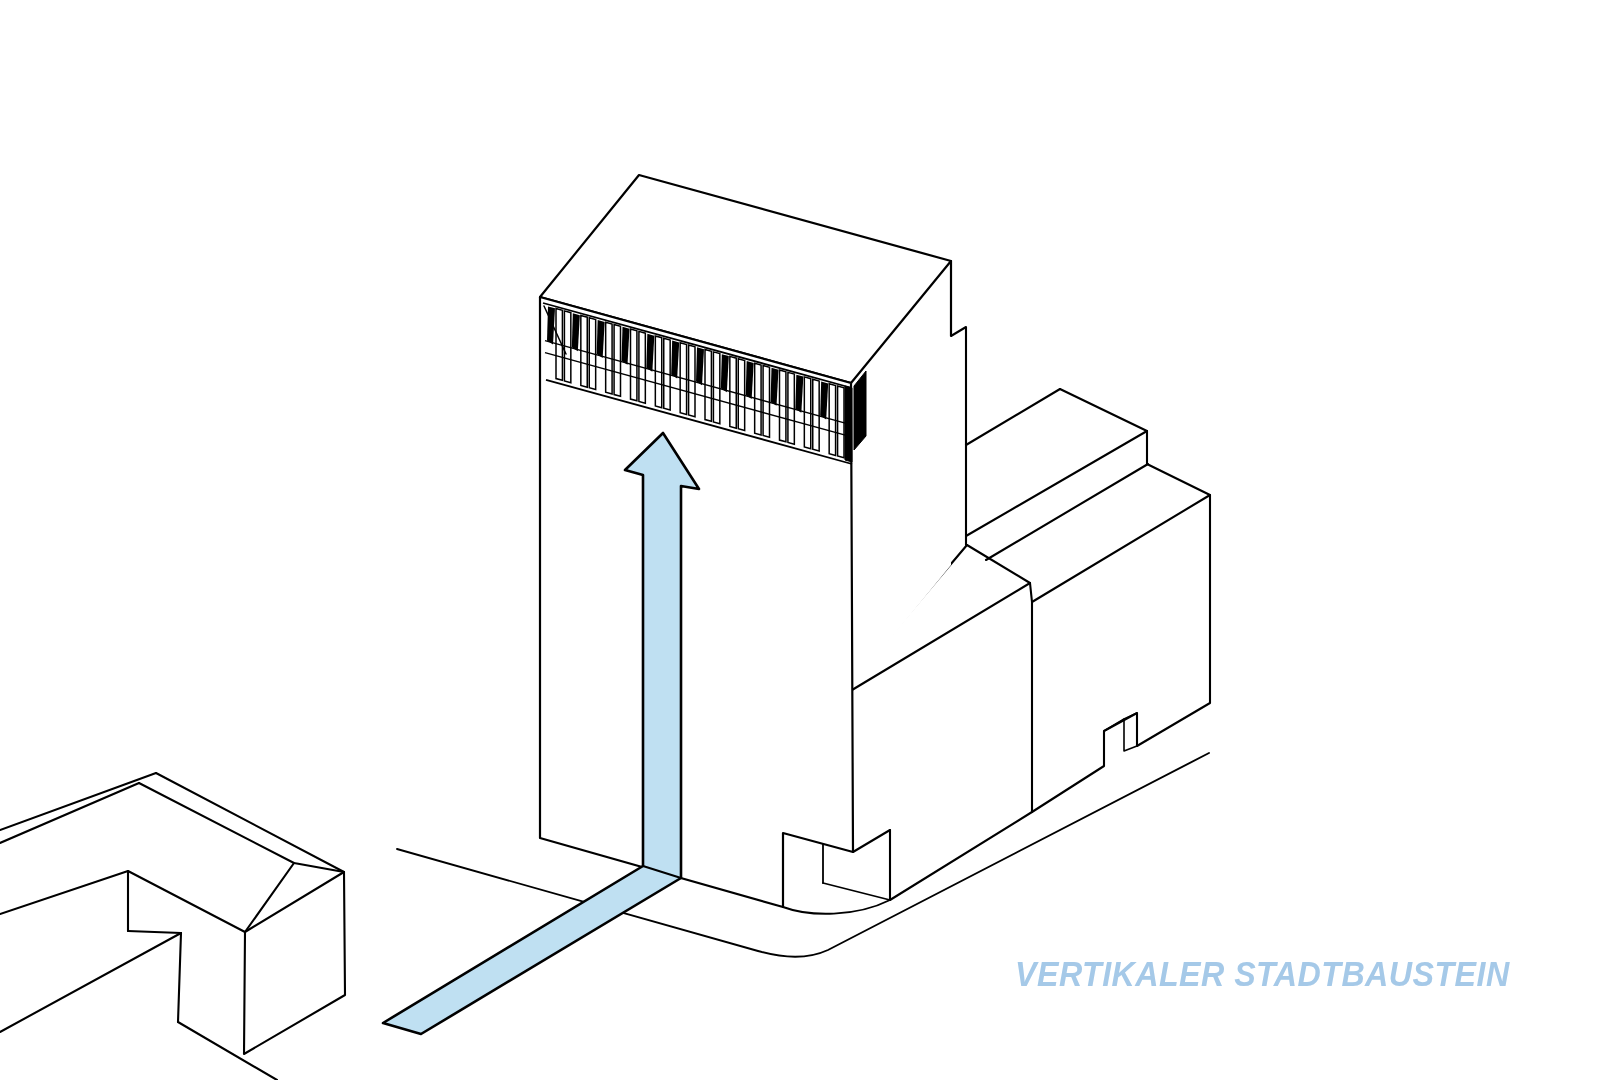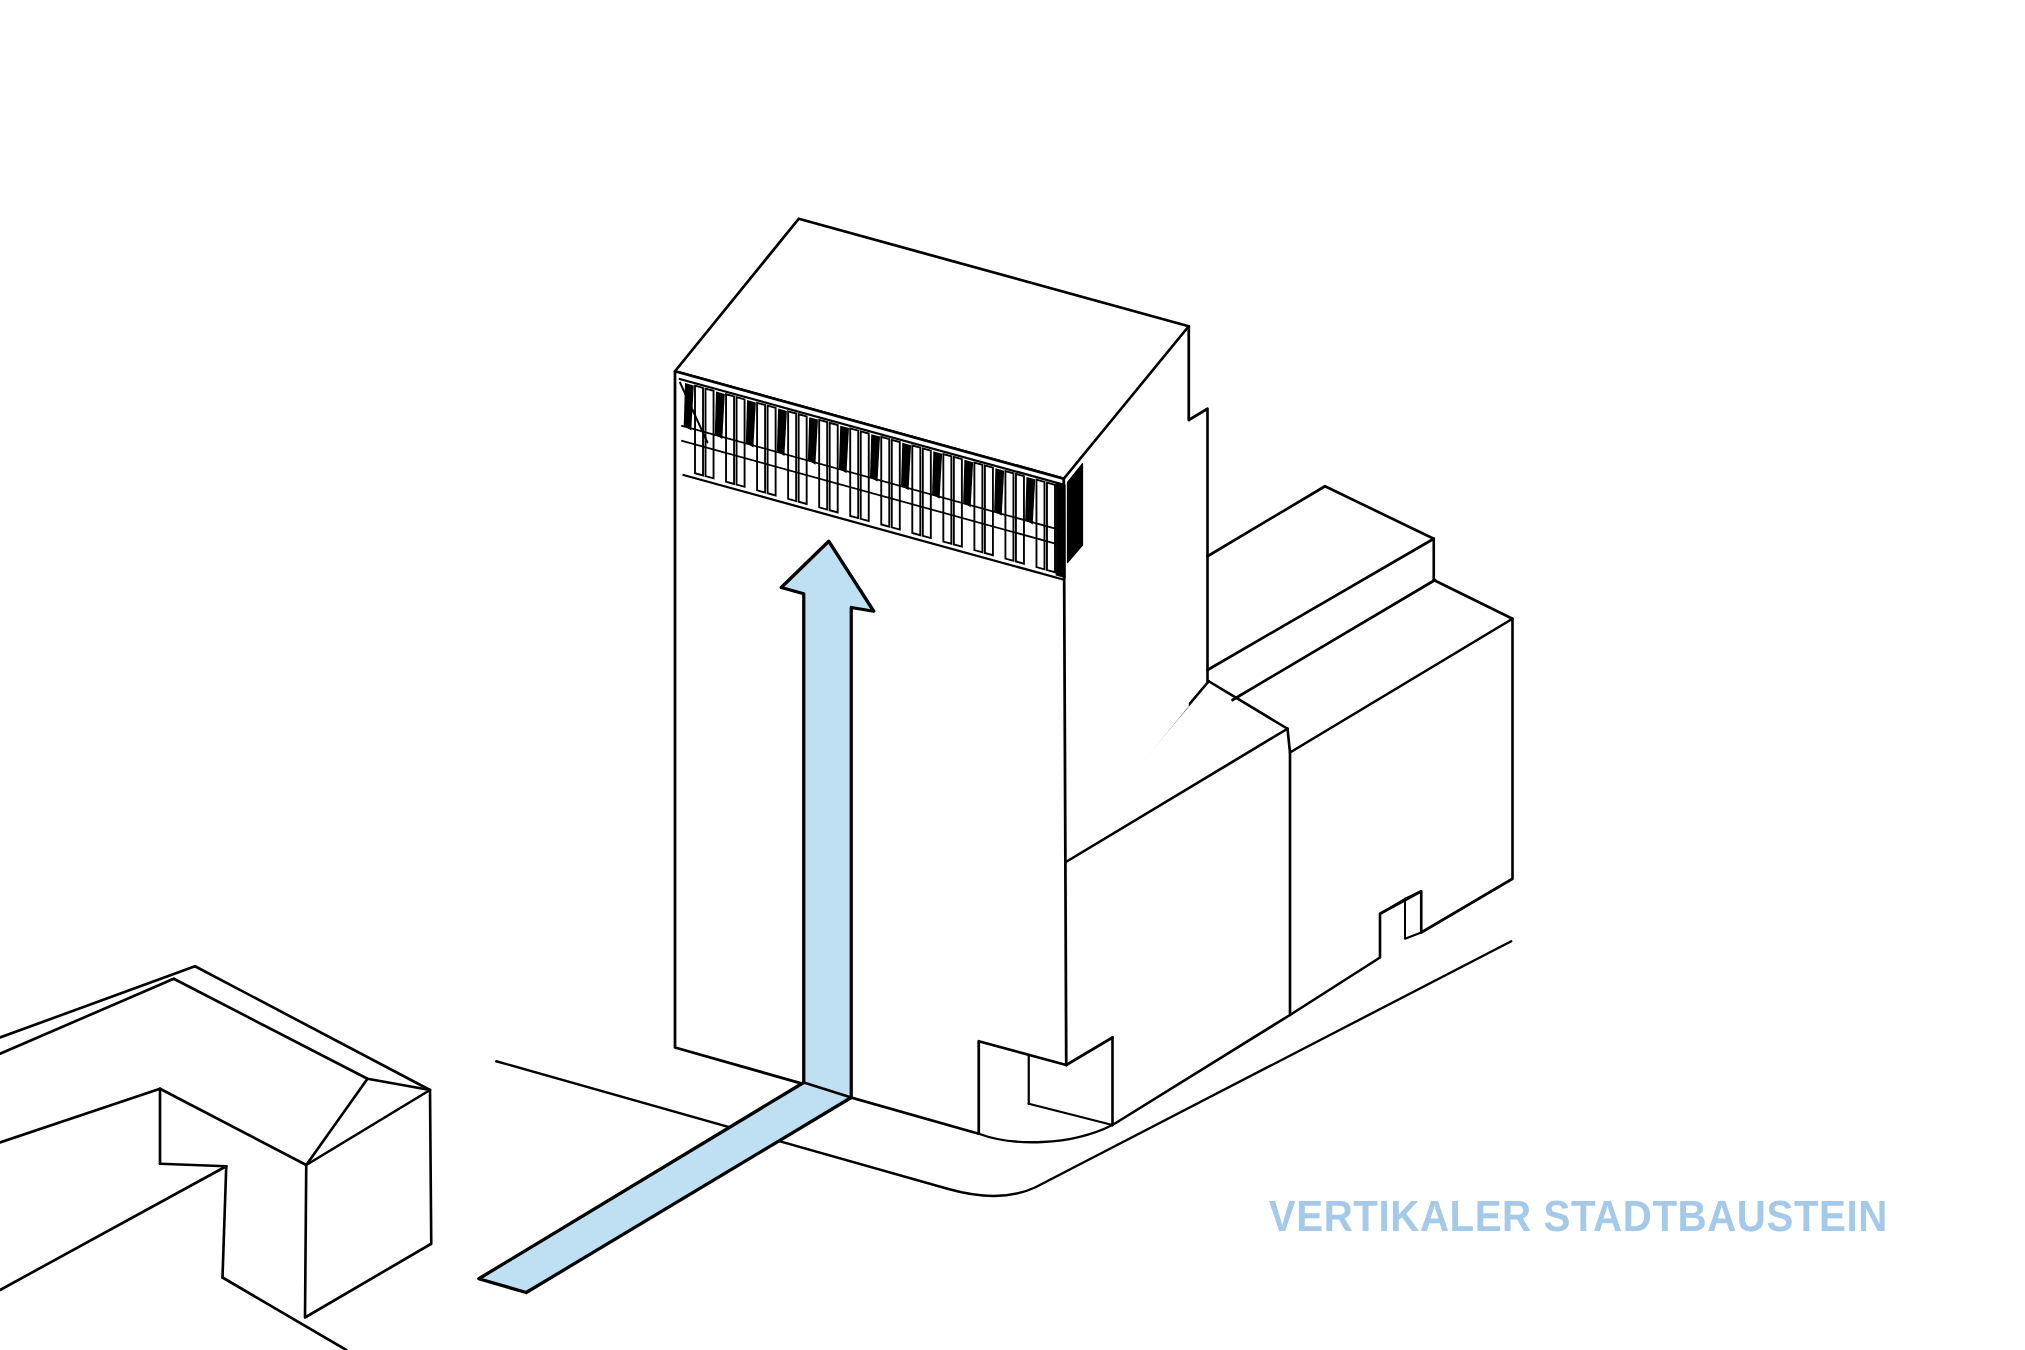--- a/index.html
+++ b/index.html
@@ -6,21 +6,21 @@
   .stage{position:relative;width:1620px;height:1080px;background:#ffffff;overflow:hidden;
          font-family:"Liberation Sans", sans-serif;}
   .stage svg{position:absolute;left:0;top:0;}
   .caption{position:absolute;top:954px;right:110px;font-size:35px;font-weight:bold;
            letter-spacing:0.5px;transform:scaleX(0.92);transform-origin:100% 50%;
            white-space:nowrap;}
 </style>
 </head>
 <body>
 
-<div class="stage" style="background: rgb(255, 255, 255);">
+<div class="stage" style="background: rgb(255, 255, 255); font-style: italic;">
   <svg id="diagram-svg" width="1620" height="1080" viewBox="0 0 1620 1080" xmlns="http://www.w3.org/2000/svg">
       <path d="M 397,849 L 758,951 Q 800,963 828,950 L 1209,753" fill="none" stroke="#000000" stroke-width="1.9" stroke-linecap="round"></path>
       <path d="M 783,907 C 810,917 856,917 890,900" fill="none" stroke="#000000" stroke-width="1.9" stroke-linecap="round"></path>
       <polyline points="139,783 294,863 344,872" fill="none" stroke="#000000" stroke-width="2.1" stroke-linejoin="round" stroke-linecap="round"></polyline>
       <polyline points="156,773 344,872" fill="none" stroke="#000000" stroke-width="2.1" stroke-linejoin="round" stroke-linecap="round"></polyline>
       <polyline points="294,863 245,932" fill="none" stroke="#000000" stroke-width="2.1" stroke-linejoin="round" stroke-linecap="round"></polyline>
       <polyline points="156,773 0,830" fill="none" stroke="#000000" stroke-width="2.1" stroke-linejoin="round" stroke-linecap="round"></polyline>
       <polyline points="139,783 0,843" fill="none" stroke="#000000" stroke-width="2.1" stroke-linejoin="round" stroke-linecap="round"></polyline>
       <polyline points="128,871 245,932" fill="none" stroke="#000000" stroke-width="2.1" stroke-linejoin="round" stroke-linecap="round"></polyline>
       <polyline points="128,871 0,914" fill="none" stroke="#000000" stroke-width="2.1" stroke-linejoin="round" stroke-linecap="round"></polyline>

